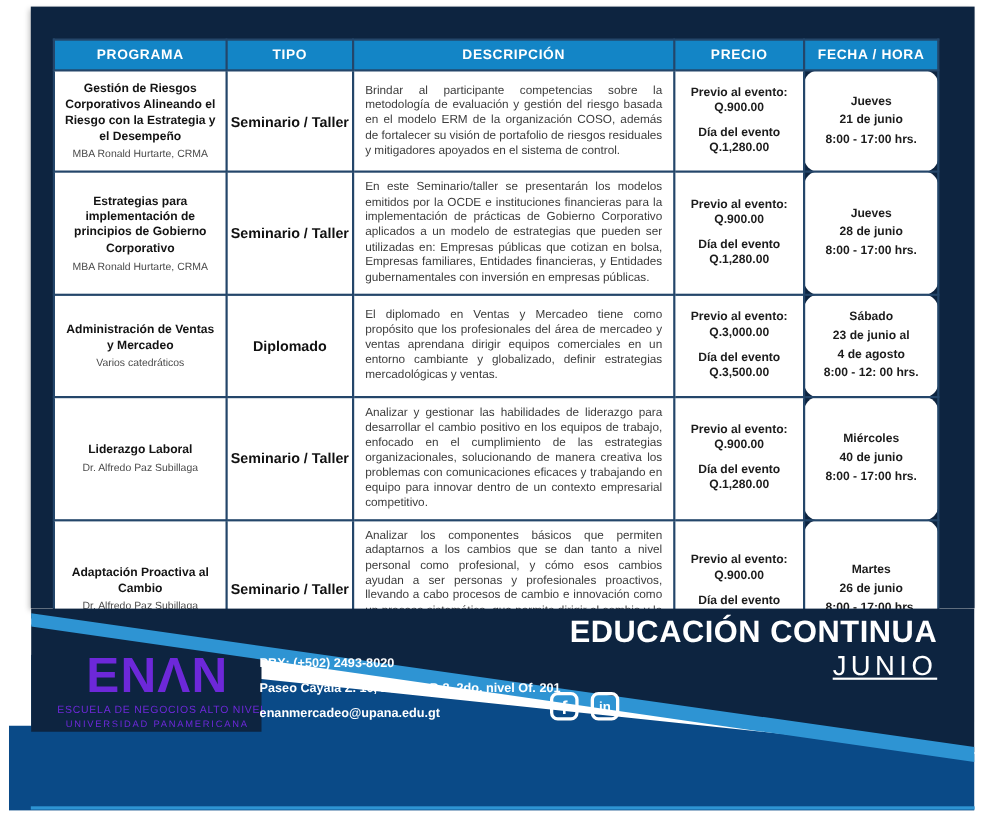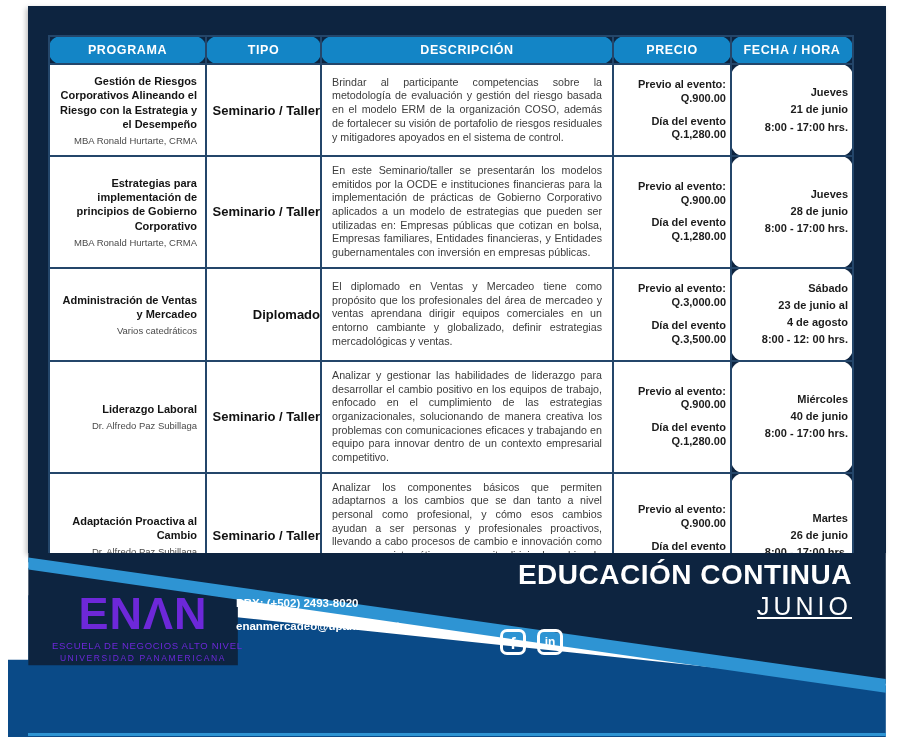--- a/index.html
+++ b/index.html
@@ -7,22 +7,22 @@
               font-family:"Liberation Sans", sans-serif; position:relative; }
 
   
   .main-panel { position:absolute; left:28px; top:6px; width:858px; height:547px;
                 background:#0d2440; box-shadow:-2px 2px 5px rgba(0,0,0,.25); }
 
   table.schedule { position:absolute; left:20px; top:29px; width:804px;
                    border-collapse:collapse; table-layout:fixed; }
   table.schedule th, table.schedule td { border:2px solid #24466a; }
   table.schedule th { background:#1385c6; color:#fff; font-size:12.5px; font-weight:bold;
-                      letter-spacing:.6px; height:28px; text-align:center;border-radius:12px; }
-  table.schedule td { background:#ffffff; vertical-align:middle; text-align:right; }
+                      letter-spacing:.6px; height:28px; text-align:center; }
+  table.schedule td { background:#ffffff; vertical-align:middle; text-align:center; }
 
   tbody tr:nth-child(1){height:92px} tbody tr:nth-child(2){height:100px}
   tbody tr:nth-child(3){height:93px} tbody tr:nth-child(4){height:92px}
   tbody tr:nth-child(5){height:103px}
 
   .c-prog  { padding:4px 8px; }
   .prog-title { font-size:11px; font-weight:bold; color:#141414; line-height:1.3; }
   .prog-instr { font-size:9.5px; color:#4a4a4a; margin-top:4px; }
   .c-tipo  { font-size:13px; font-weight:bold; color:#111; }
   .c-desc  { padding:7px 10px; font-size:10.7px; color:#3c3c3c; line-height:1.28;
@@ -207,20 +207,21 @@
   </div>
 
   <div class="enan-logo">
     <div class="logo-word">ENΛN</div>
     <div class="logo-sub1">ESCUELA DE NEGOCIOS ALTO NIVEL</div>
     <div class="logo-sub2">UNIVERSIDAD PANAMERICANA</div>
   </div>
 
   <div class="contact">
     <div class="contact-line">PBX: (+502) 2493-8020</div>
+    <div class="contact-line">Paseo Cayalá Z. 16, Edificio P-2, 2do. nivel Of. 201</div>
     <div class="contact-line">enanmercadeo@upana.edu.gt</div>
   </div>
 
   <div class="socials">
     <div class="social-box">
       <span class="fb-glyph">f</span>
     </div>
     <div class="social-box">
       <span class="li-glyph">in</span>
     </div>

